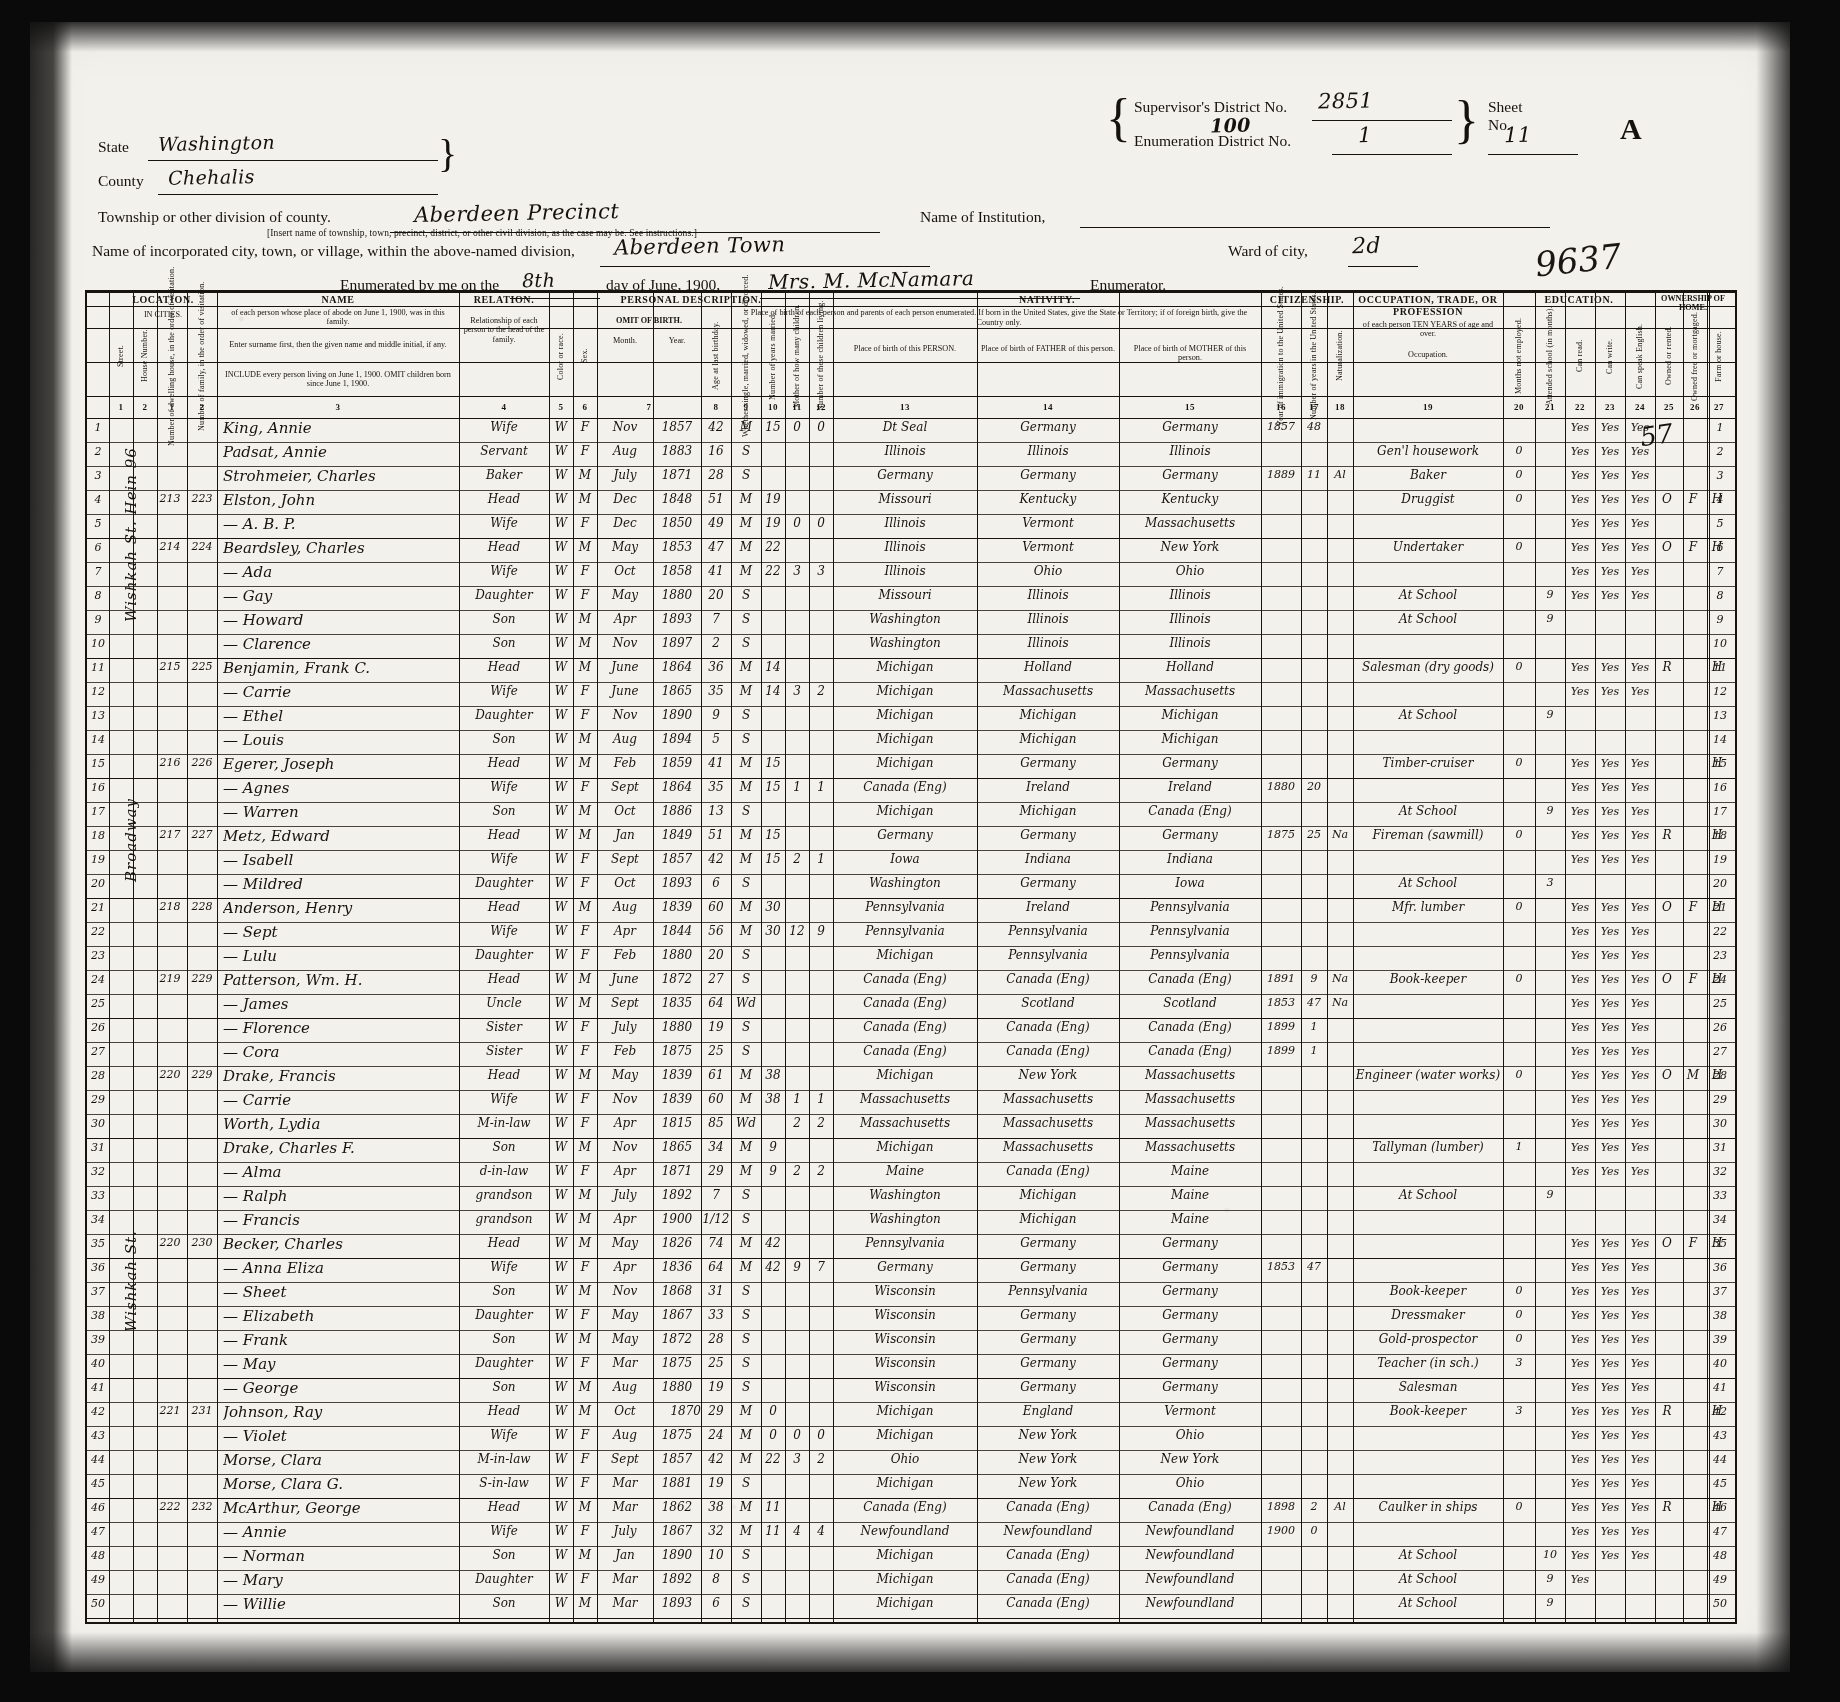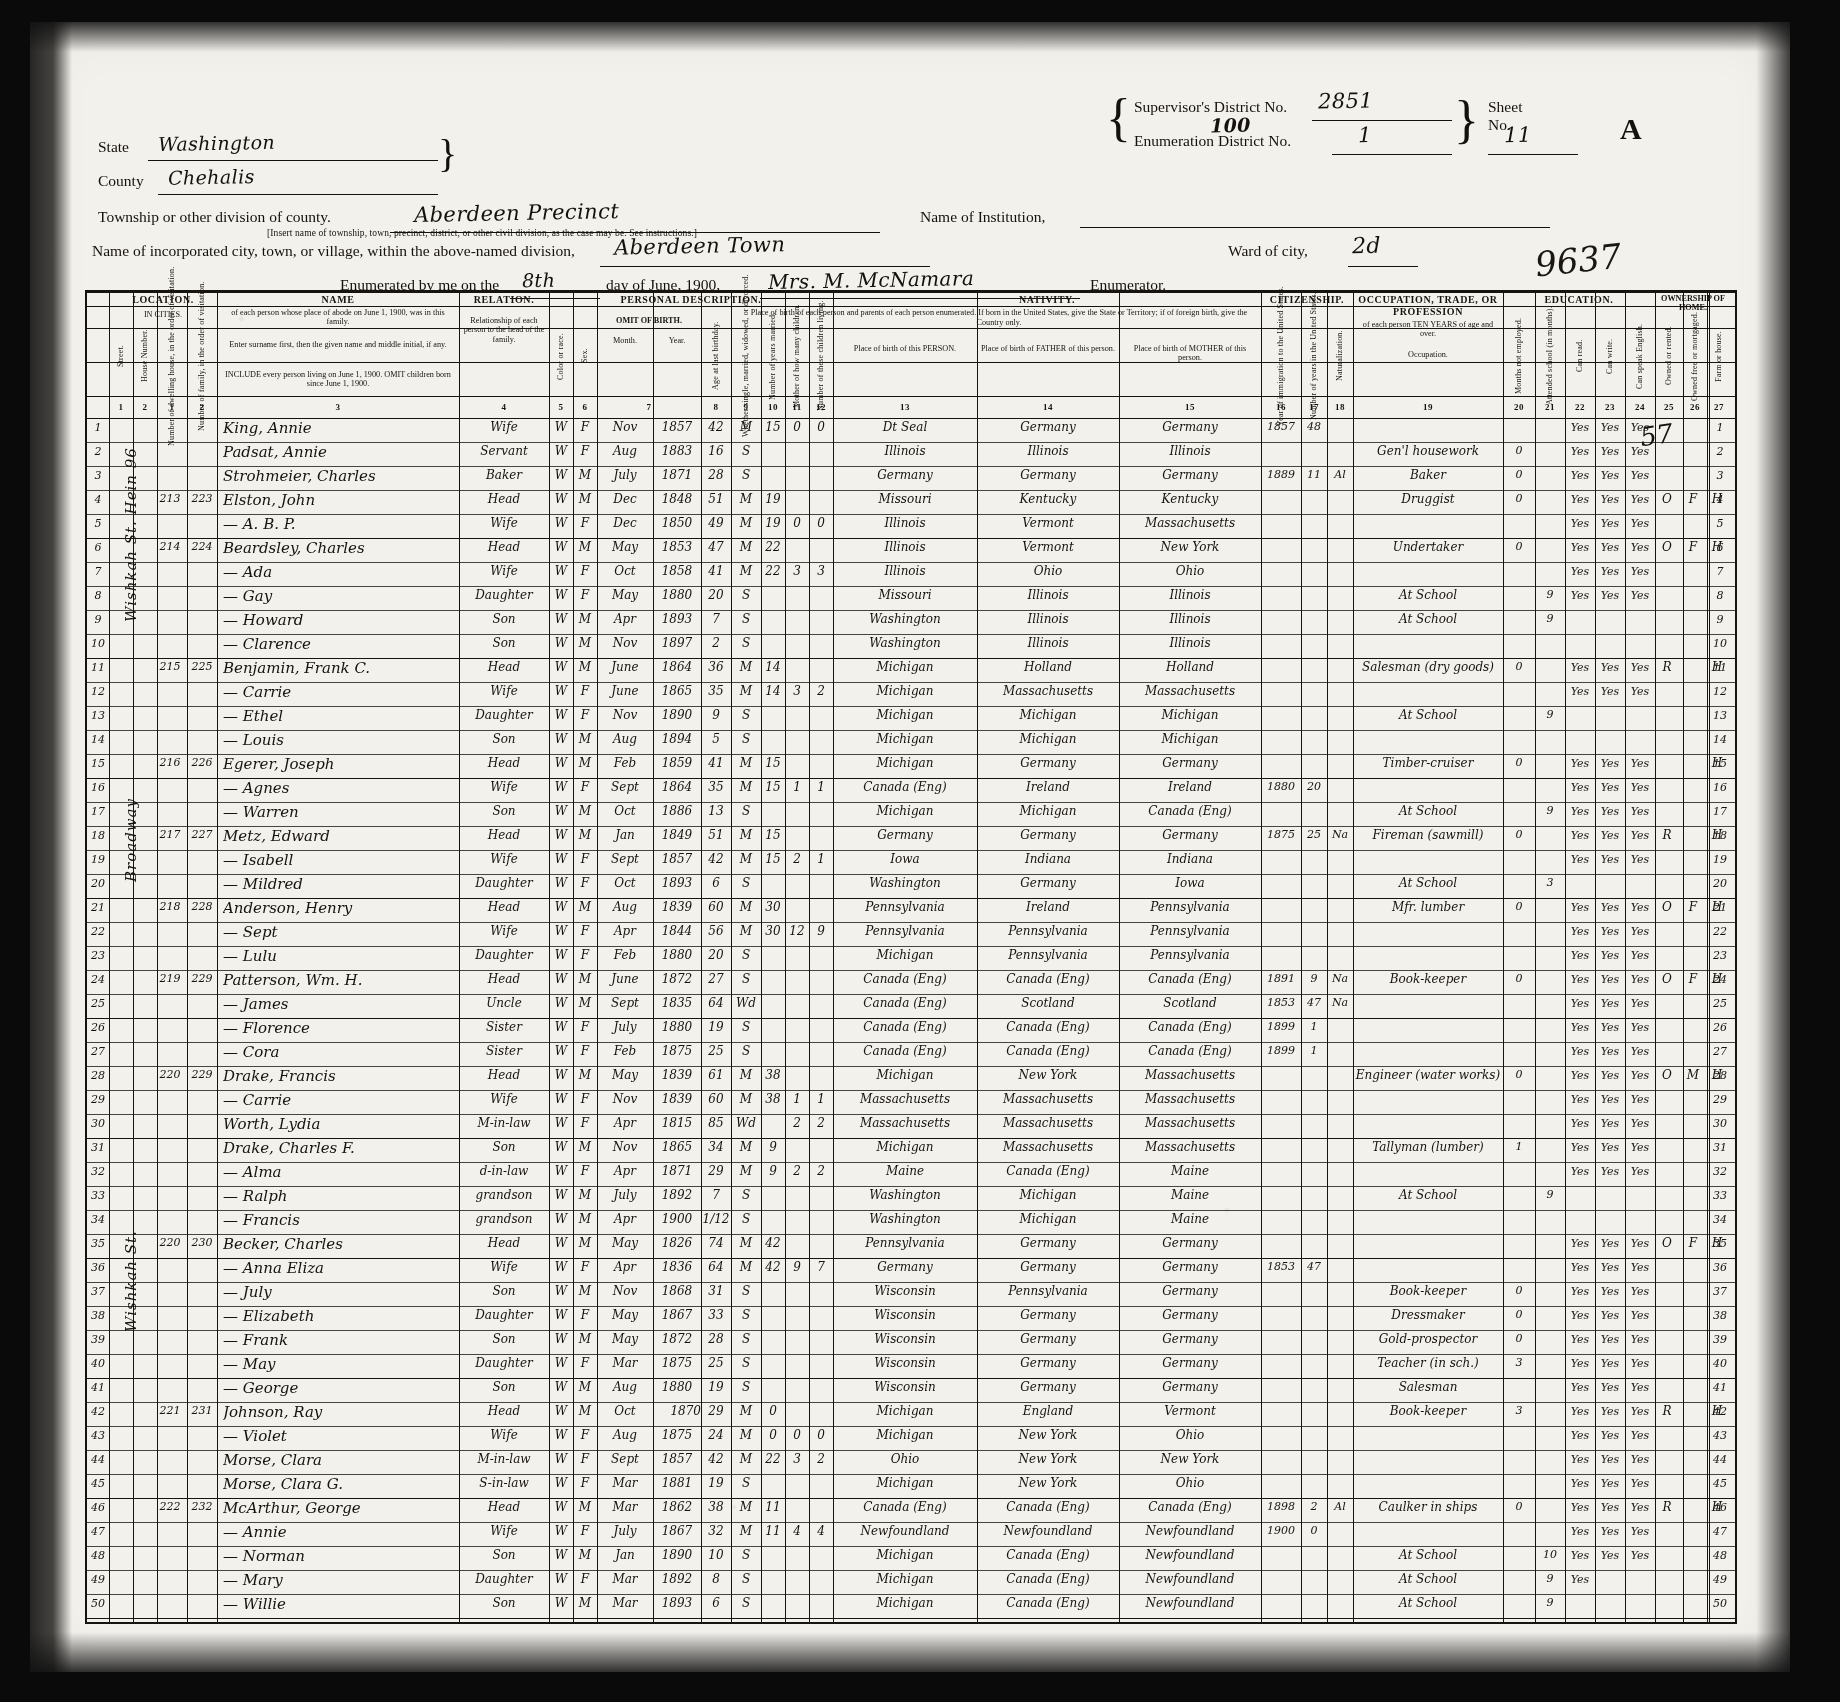--- a/index.html
+++ b/index.html
@@ -1052,21 +1052,21 @@
             <div class="cell c12" style="left: 1034px; width: 138px; top: 968px; text-align: center; overflow: hidden;">Germany</div>
             <div class="cell c11" style="left: 1174px; width: 40px; top: 968px; text-align: center; overflow: hidden;">1853</div>
             <div class="cell c11" style="left: 1214px; width: 26px; top: 968px; text-align: center; overflow: hidden;">47</div>
             <div class="cell c11" style="left: 1478px; width: 30px; top: 969px; text-align: center; overflow: hidden;">Yes</div>
             <div class="cell c11" style="left: 1508px; width: 30px; top: 969px; text-align: center; overflow: hidden;">Yes</div>
             <div class="cell c11" style="left: 1538px; width: 30px; top: 969px; text-align: center; overflow: hidden;">Yes</div>
           </div>
           <div style="position: absolute; left: 0px; top: 0px; right: 0px; height: 0px;">
             <div class="cell c11" style="left: 0px; width: 22px; top: 993px; text-align: center; overflow: hidden;">37</div>
             <div class="cell c11" style="left: 1622px; width: 22px; top: 993px; text-align: center; overflow: hidden;">37</div>
-            <div class="cell c15" style="left: 136px; width: 234px; top: 991px; text-align: left; overflow: hidden;">— July</div>
+            <div class="cell c15" style="left: 136px; width: 234px; top: 991px; text-align: left; overflow: hidden;">— Sheet</div>
             <div class="cell c12" style="left: 374px; width: 86px; top: 992px; text-align: center; overflow: hidden;">Son</div>
             <div class="cell c12" style="left: 462px; width: 24px; top: 992px; text-align: center; overflow: hidden;">W</div>
             <div class="cell c12" style="left: 486px; width: 24px; top: 992px; text-align: center; overflow: hidden;">M</div>
             <div class="cell c12" style="left: 512px; width: 52px; top: 992px; text-align: center; overflow: hidden;">Nov</div>
             <div class="cell c12" style="left: 566px; width: 48px; top: 992px; text-align: center; overflow: hidden;">1868</div>
             <div class="cell c12" style="left: 614px; width: 30px; top: 992px; text-align: center; overflow: hidden;">31</div>
             <div class="cell c12" style="left: 644px; width: 30px; top: 992px; text-align: center; overflow: hidden;">S</div>
             <div class="cell c12" style="left: 748px; width: 140px; top: 992px; text-align: center; overflow: hidden;">Wisconsin</div>
             <div class="cell c12" style="left: 892px; width: 138px; top: 992px; text-align: center; overflow: hidden;">Pennsylvania</div>
             <div class="cell c12" style="left: 1034px; width: 138px; top: 992px; text-align: center; overflow: hidden;">Germany</div>

